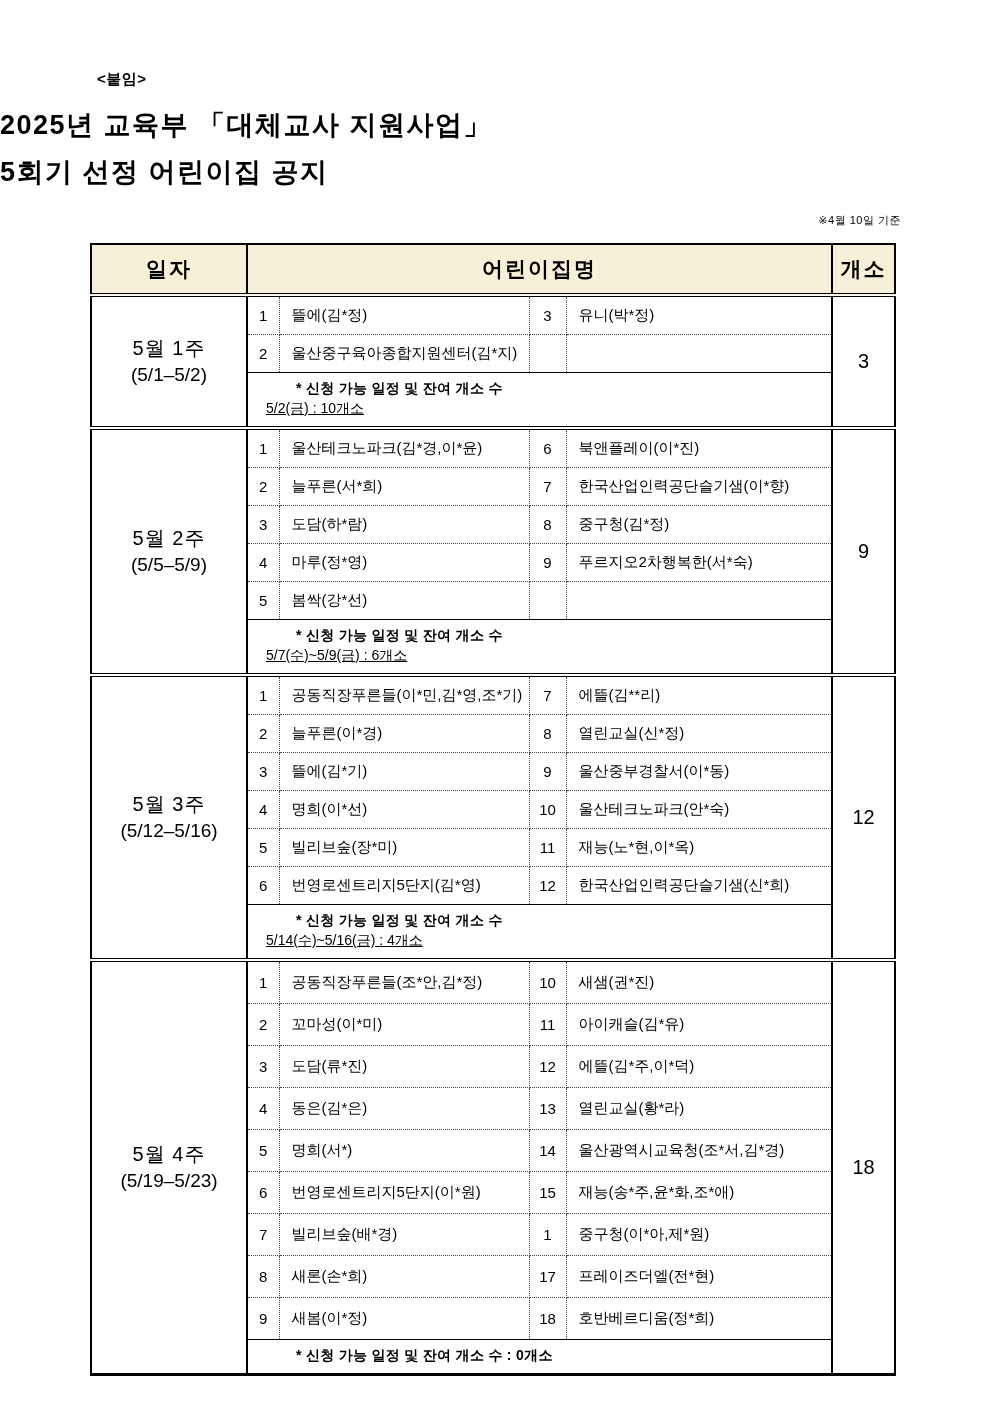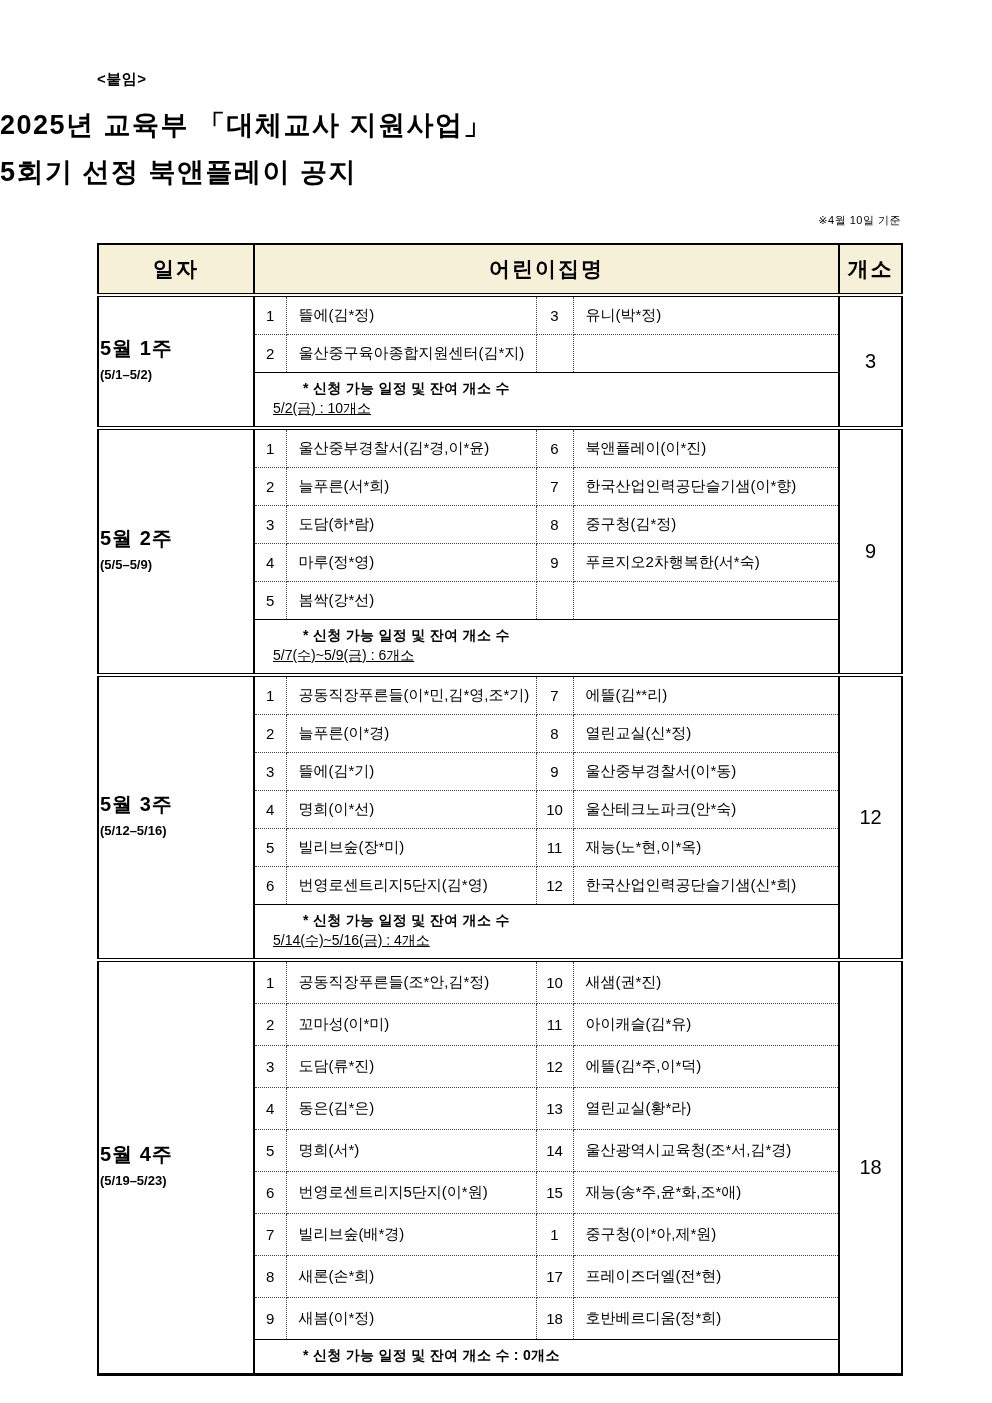--- a/index.html
+++ b/index.html
@@ -18,21 +18,21 @@
     position:absolute; left:0; top:102px; width:992px;
     font-size:27px; font-weight:bold;
     line-height:47px; letter-spacing:1.5px; margin:0;
   }
   .ref-note {
     position:absolute; left:97px; top:213px; width:804px;
     text-align:right; font-size:11px; letter-spacing:0.5px;
   }
 
   table.schedule {
-    position:absolute; left:97px; top:243px; width:804px;
+    position:absolute; left:90px; top:243px; width:804px;
     border-collapse:collapse; table-layout:fixed;
     border:2px solid #000;
   }
   table.schedule { border-bottom:3px solid #000; }
   col.c-date  { width:156px; }
   col.c-no1   { width:32px;  }
   col.c-name1 { width:250px; }
   col.c-no2   { width:37px;  }
   col.c-name2 { width:266px; }
   col.c-count { width:63px;  }
@@ -49,24 +49,24 @@
 
   tbody { border-bottom:4px double #000; }
   tbody:last-of-type { border-bottom:none; }
 
   td { vertical-align:middle; }
   .entry-row td { height:35px; font-size:15px; }
   tbody:nth-of-type(4) .entry-row td { height:39px; }
 
   td.date-cell {
     border-right:2px solid #000;
-    text-align:left; vertical-align:middle;font-weight:bold;
+    text-align:center; vertical-align:middle;
   }
   td.date-cell .week  { font-size:20px; line-height:27px; letter-spacing:1px; }
-  td.date-cell .range { font-size:13px; line-height:26px; }
+  td.date-cell .range { font-size:19px; line-height:26px; }
 
   td.count-cell {
     border-left:2px solid #000;
     text-align:center; font-size:20px;
   }
 
   td.no {
     border-right:1px dotted #444;
     border-bottom:1px dotted #444;
     text-align:center;
@@ -87,21 +87,21 @@
 </style>
 </head>
 <body>
 
 <div class="page">
 
   <div class="attachment">&lt;붙임&gt;</div>
 
   <h1 class="title">
     <span>2025년 교육부 「대체교사 지원사업」</span><br>
-    <span>5회기 선정 북앤플레이 공지</span>
+    <span>5회기 선정 어린이집 공지</span>
   </h1>
 
   <div class="ref-note">※4월 10일 기준</div>
 
   <table class="schedule" id="schedule-table">
     <colgroup>
       <col class="c-date">
         <col class="c-no1">
         <col class="c-name1">
       <col class="c-no2">
@@ -140,21 +140,21 @@
           </td>
         </tr>
       </tbody>
       <tbody>
         <tr class="entry-row">
           <td class="date-cell" rowspan="6">
             <div class="week">5월 2주</div>
             <div class="range">(5/5–5/9)</div>
           </td>
           <td class="no no1">1</td>
-          <td class="name name1">울산중부경찰서(김*경,이*윤)</td>
+          <td class="name name1">울산테크노파크(김*경,이*윤)</td>
           <td class="no no2">6</td>
           <td class="name name2">북앤플레이(이*진)</td>
           <td class="count-cell" rowspan="6">9</td>
         </tr>
         <tr class="entry-row">
           <td class="no no1">2</td>
           <td class="name name1">늘푸른(서*희)</td>
           <td class="no no2">7</td>
           <td class="name name2">한국산업인력공단슬기샘(이*향)</td>
         </tr>

